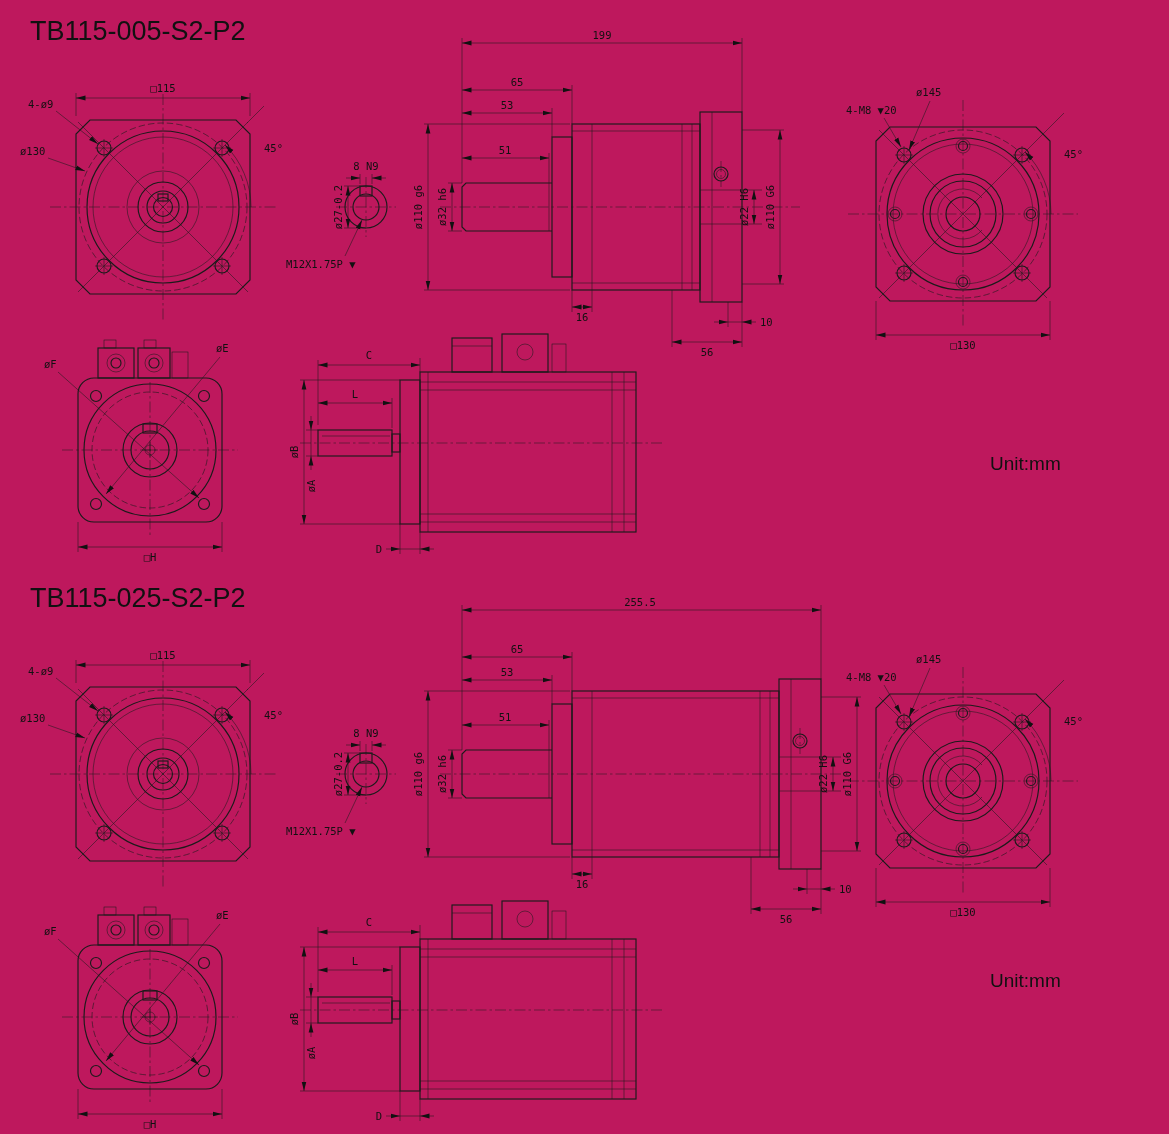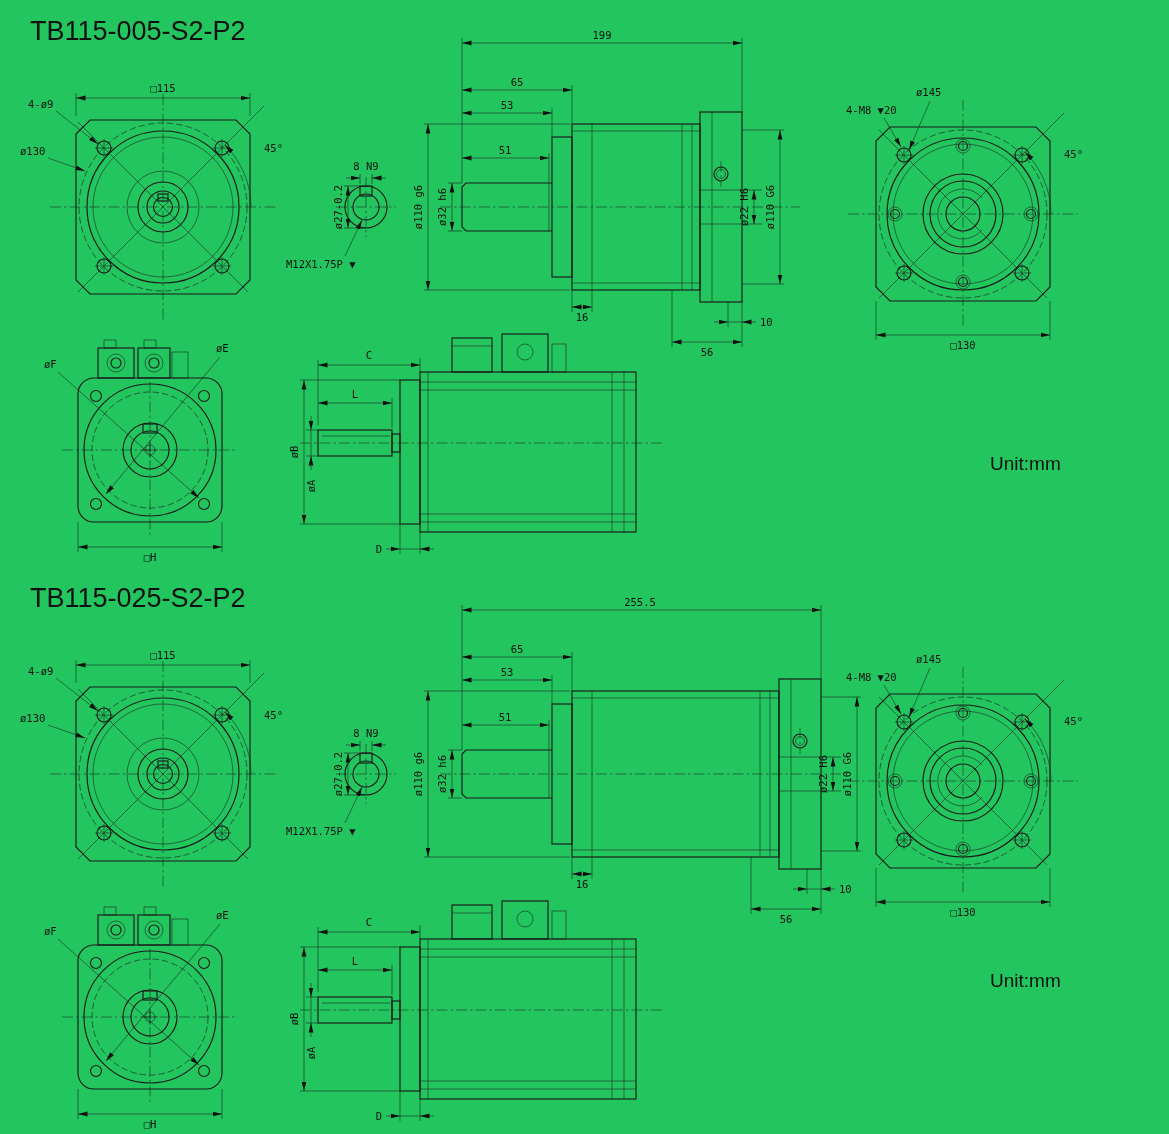--- a/index.html
+++ b/index.html
@@ -1,16 +1,16 @@
 <!DOCTYPE html>
 <html><head>
 <meta charset="utf-8">
 <style>
   html,body{margin:0;padding:0;background:#fff;}
-  #page{width:1169px;height:1134px;background:#22c55e;position:relative;overflow:hidden;}
+  #page{width:1169px;height:1134px;background:#be185d;position:relative;overflow:hidden;}
   svg{display:block;}
   .ol{stroke:#1b1b1b;stroke-width:1.15;fill:none;stroke-linejoin:miter;}
   .th{stroke:#1b1b1b;stroke-width:.55;fill:none;}
   .cl{stroke:#1b1b1b;stroke-width:.5;fill:none;stroke-dasharray:11 3 2.5 3;}
   .dc{stroke:#1b1b1b;stroke-width:.6;fill:none;stroke-dasharray:6.5 3;}
   .dim{stroke:#1b1b1b;stroke-width:.55;fill:none;}
   text{fill:#111;font-family:"DejaVu Sans Mono",monospace;font-size:10.5px;}
   .mid{text-anchor:middle;}
   .end{text-anchor:end;}
   .ttl{font-family:"Liberation Sans",sans-serif;font-size:27px;fill:#111;}

